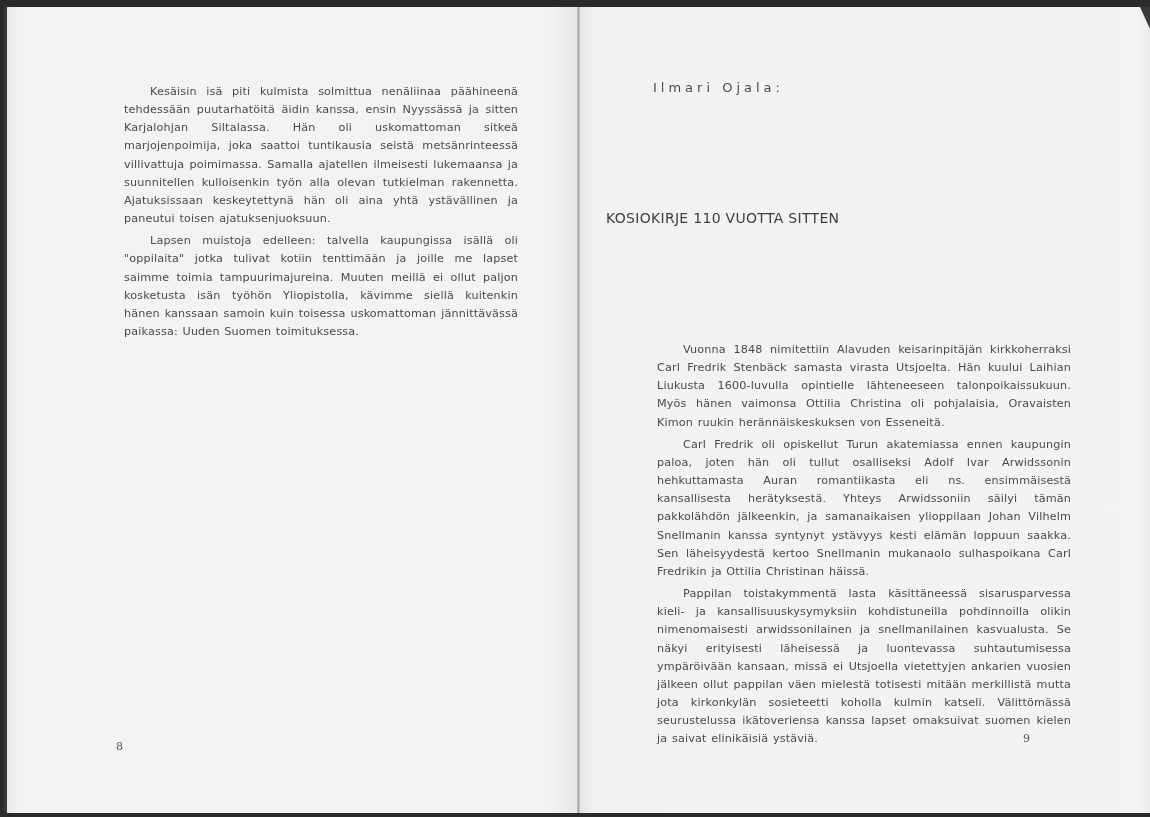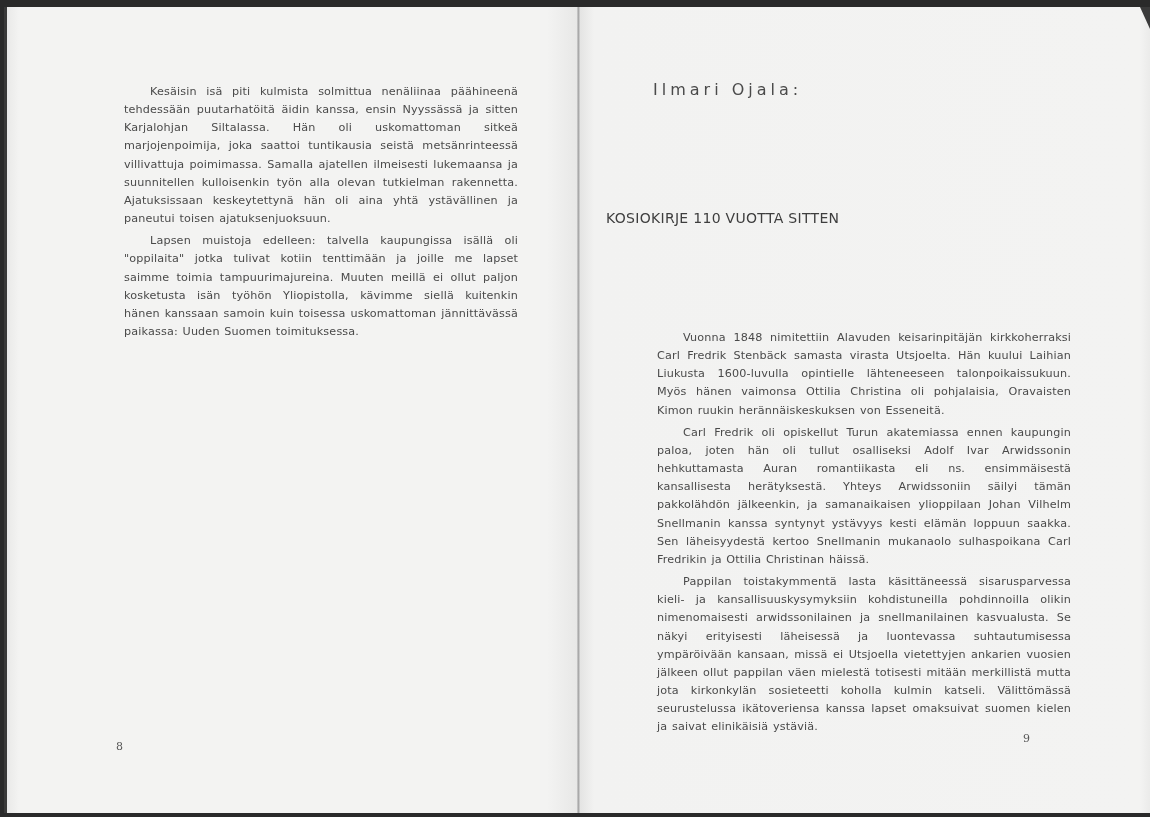--- a/index.html
+++ b/index.html
@@ -33,24 +33,24 @@
       position: absolute;
       color: #4a4a4a;
       font-size: 11.2px;
       line-height: 18.15px;
       text-align: justify;
       letter-spacing: 0.15px;
       word-spacing: 1px;
     }
     .text-block p { margin: 4px; text-indent: 26px; }
     .left .text-block { left: 113px; top: 72px; width: 402px; }
-    .right .text-block { left: 73px; top: 318px; width: 422px; }
+    .right .text-block { left: 73px; top: 330px; width: 422px; }
     .author {
       position: absolute; left: 73px; top: 73px;
-      color: #4a4a4a; font-size: 16px; letter-spacing: 4px;
+      color: #4a4a4a; font-size: 13px; letter-spacing: 4px;
     }
     .title {
       position: absolute; left: 0; width: 570px; top: 203px; text-align: left;
       color: #3e3e3e; font-size: 14px; letter-spacing: 0.3px; padding-left: 26px;
     }
     .page-number {
       position: absolute; color: #555; font-family: "DejaVu Serif", serif; font-size: 11px;
     }
     .left .page-number { left: 109px; top: 733px; }
     .right .page-number { left: 443px; top: 725px; }

